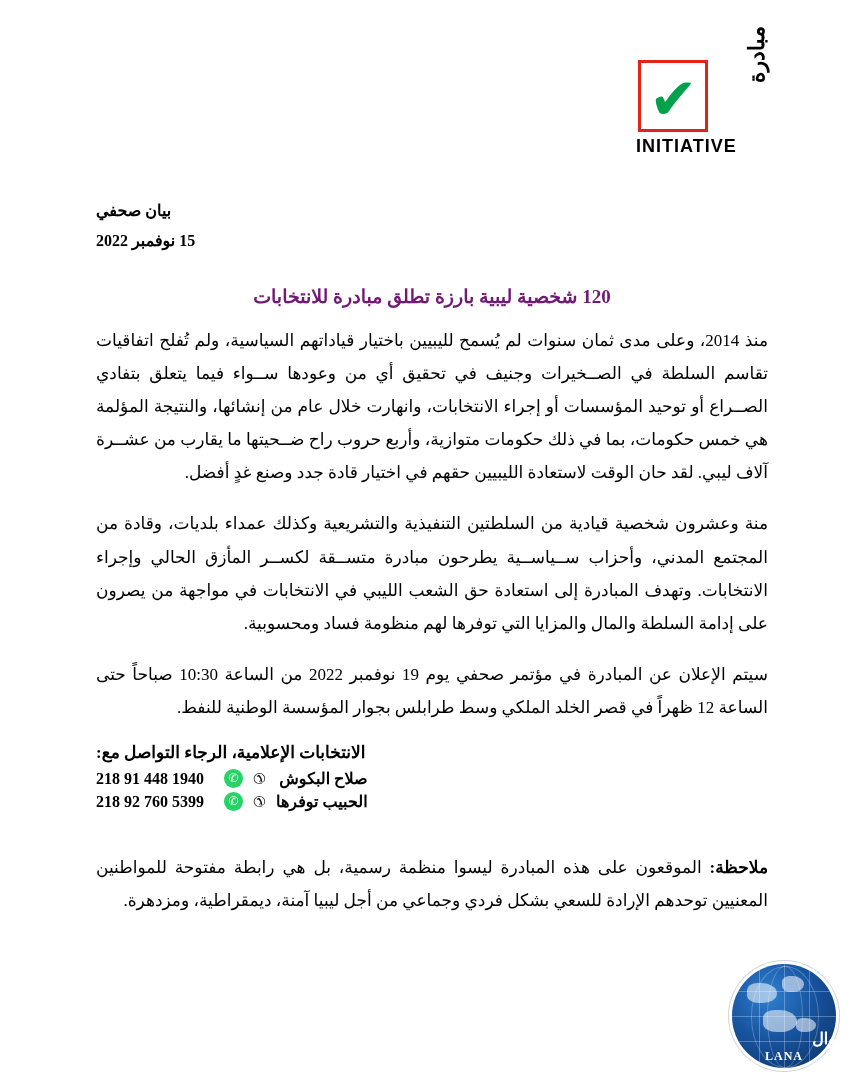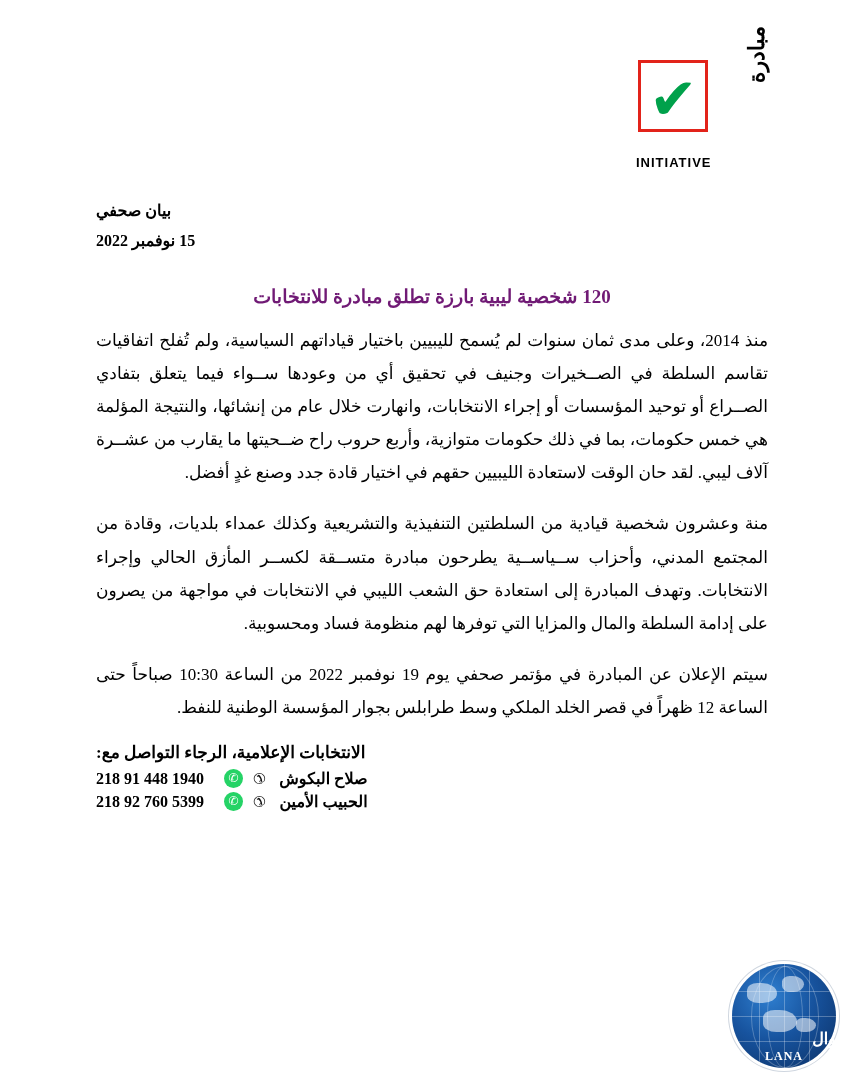--- a/index.html
+++ b/index.html
@@ -75,24 +75,23 @@
     color: #00a14b;
     font-family: "DejaVu Sans", sans-serif;
     font-weight: bold;
   }
   .logo-initiative {
     position: absolute;
     left: -2px;
     top: 114px;
     font-family: "Liberation Sans", sans-serif;
     font-weight: bold;
-    font-size: 13px;
+    font-size: 18px;
     letter-spacing: 1px;
     color: #000;
-    margin-top: 19px;
   }
 
   
   .meta {
     margin-top: 176px;
     text-align: left;
     font-family: "Liberation Serif", serif;
     font-weight: bold;
     font-size: 16px;
     line-height: 1.9;
@@ -283,27 +282,30 @@
 
   <div class="contacts-head">الانتخابات الإعلامية، الرجاء التواصل مع:</div>
   <div class="contact-list">
     <div class="contact-row">
       <span class="contact-name">صلاح البكوش</span>
       <span class="ico-phone">✆</span>
       <span class="ico-wa">✆</span>
       <span class="contact-number">218 91 448 1940</span>
     </div>
     <div class="contact-row">
-      <span class="contact-name">الحبيب الأمين</span>
+      <span class="contact-name">الحبيب توفرها</span>
       <span class="ico-phone">✆</span>
       <span class="ico-wa">✆</span>
       <span class="contact-number">218 92 760 5399</span>
     </div>
   </div>
 
+  <div class="footnote">
+    <b>ملاحظة:</b><span> الموقعون على هذه المبادرة ليسوا منظمة رسمية، بل هي رابطة مفتوحة للمواطنين المعنيين توحدهم الإرادة للسعي بشكل فردي وجماعي من أجل ليبيا آمنة، ديمقراطية، ومزدهرة.</span>
+  </div>
 
   <div class="lana">
     <div class="lana-globe">
       <div class="mer" style="left:50%"></div>
       <div class="mer" style="left:26%"></div>
       <div class="mer" style="left:74%"></div>
       <div class="par" style="top:26%"></div>
       <div class="par" style="top:50%"></div>
       <div class="par" style="top:74%"></div>
       <div class="ell" style="left:18%;top:2%;width:64%;height:96%"></div>

